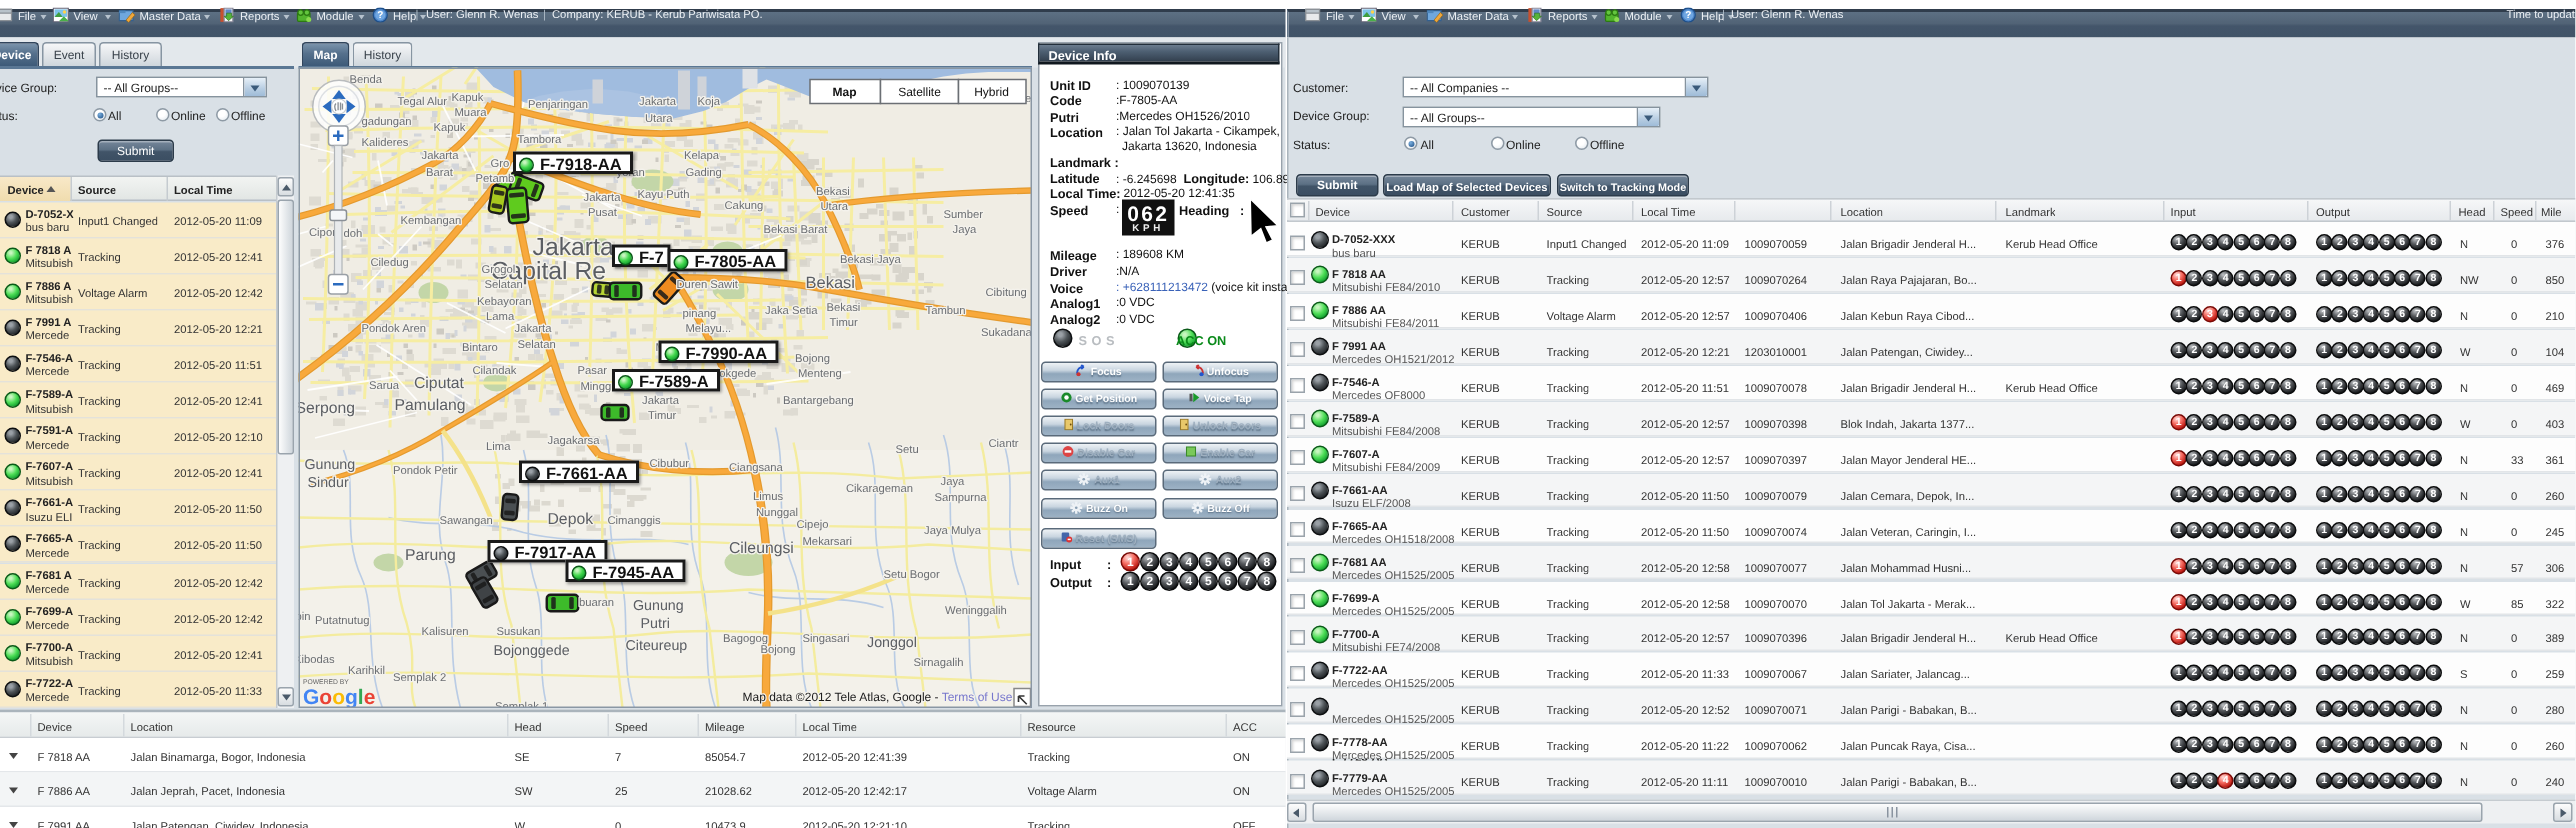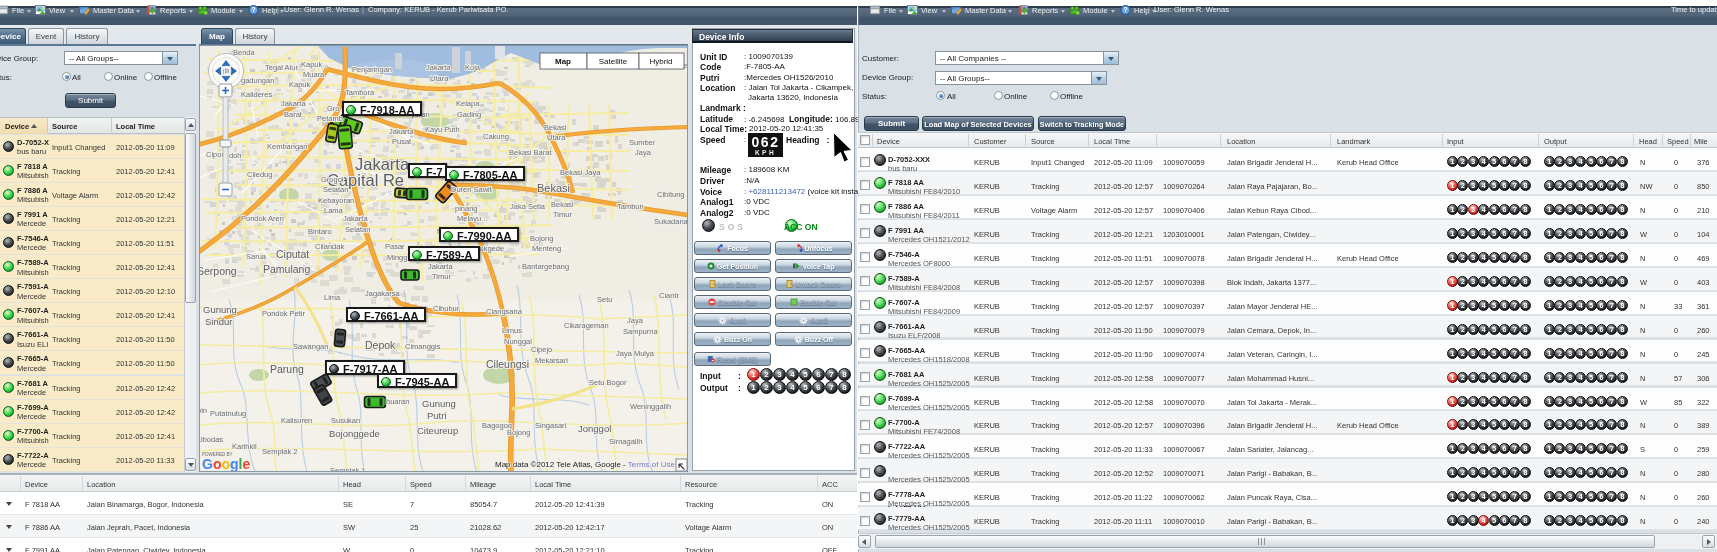--- a/index.html
+++ b/index.html
@@ -1942,21 +1942,21 @@
     <div class="abs" style="left:325px;top:360px;width:80px;height:15px;background:#fff;border:2px solid #1a1a1a;box-shadow:1px 1px 2px rgba(0,0,0,.4);z-index:30;">
       <span style="position:absolute;left:2px;top:2px;width:10px;height:10px;border-radius:50%;background:radial-gradient(circle at 35% 28%,#9aa0a6 12%,#4e5458 45%,#191c1f 85%);border:1px solid #0c0e10;"></span>
       <span style="position:absolute;left:16px;top:1px;font-size:11px;font-weight:bold;color:#111;white-space:nowrap;">F-7917-AA</span>
     </div>
     <div class="abs" style="left:377px;top:373px;width:80px;height:15px;background:#fff;border:2px solid #1a1a1a;box-shadow:1px 1px 2px rgba(0,0,0,.4);z-index:30;">
       <span style="position:absolute;left:2px;top:2px;width:10px;height:10px;border-radius:50%;background:radial-gradient(circle at 35% 28%,#c8f5c0 8%,#44d84e 45%,#089428 85%);border:1px solid #0a5a18;"></span>
       <span style="position:absolute;left:16px;top:1px;font-size:11px;font-weight:bold;color:#111;white-space:nowrap;">F-7945-AA</span>
     </div>
     <div class="abs" style="left:858px;top:25px;width:859px;height:527px;background:#d9e0e6;border-left:1px solid #aab4bc;"></div>
     <div class="lbl" style="left:862px;top:54px;">Customer:</div>
-    <div class="combo" style="left:935px;top:51px;width:184px;">
+    <div class="combo" style="left:935px;top:51px;width:204px;">
       <span class="txt">-- All Companies --</span>
       <span class="btn"></span>
     </div>
     <div class="lbl" style="left:862px;top:73px;">Device Group:</div>
     <div class="combo" style="left:935px;top:71px;width:172px;">
       <span class="txt">-- All Groups--</span>
       <span class="btn"></span>
     </div>
     <div class="lbl" style="left:862px;top:92px;">Status:</div>
     <div class="radio sel" style="left:936px;top:91px;"></div>

